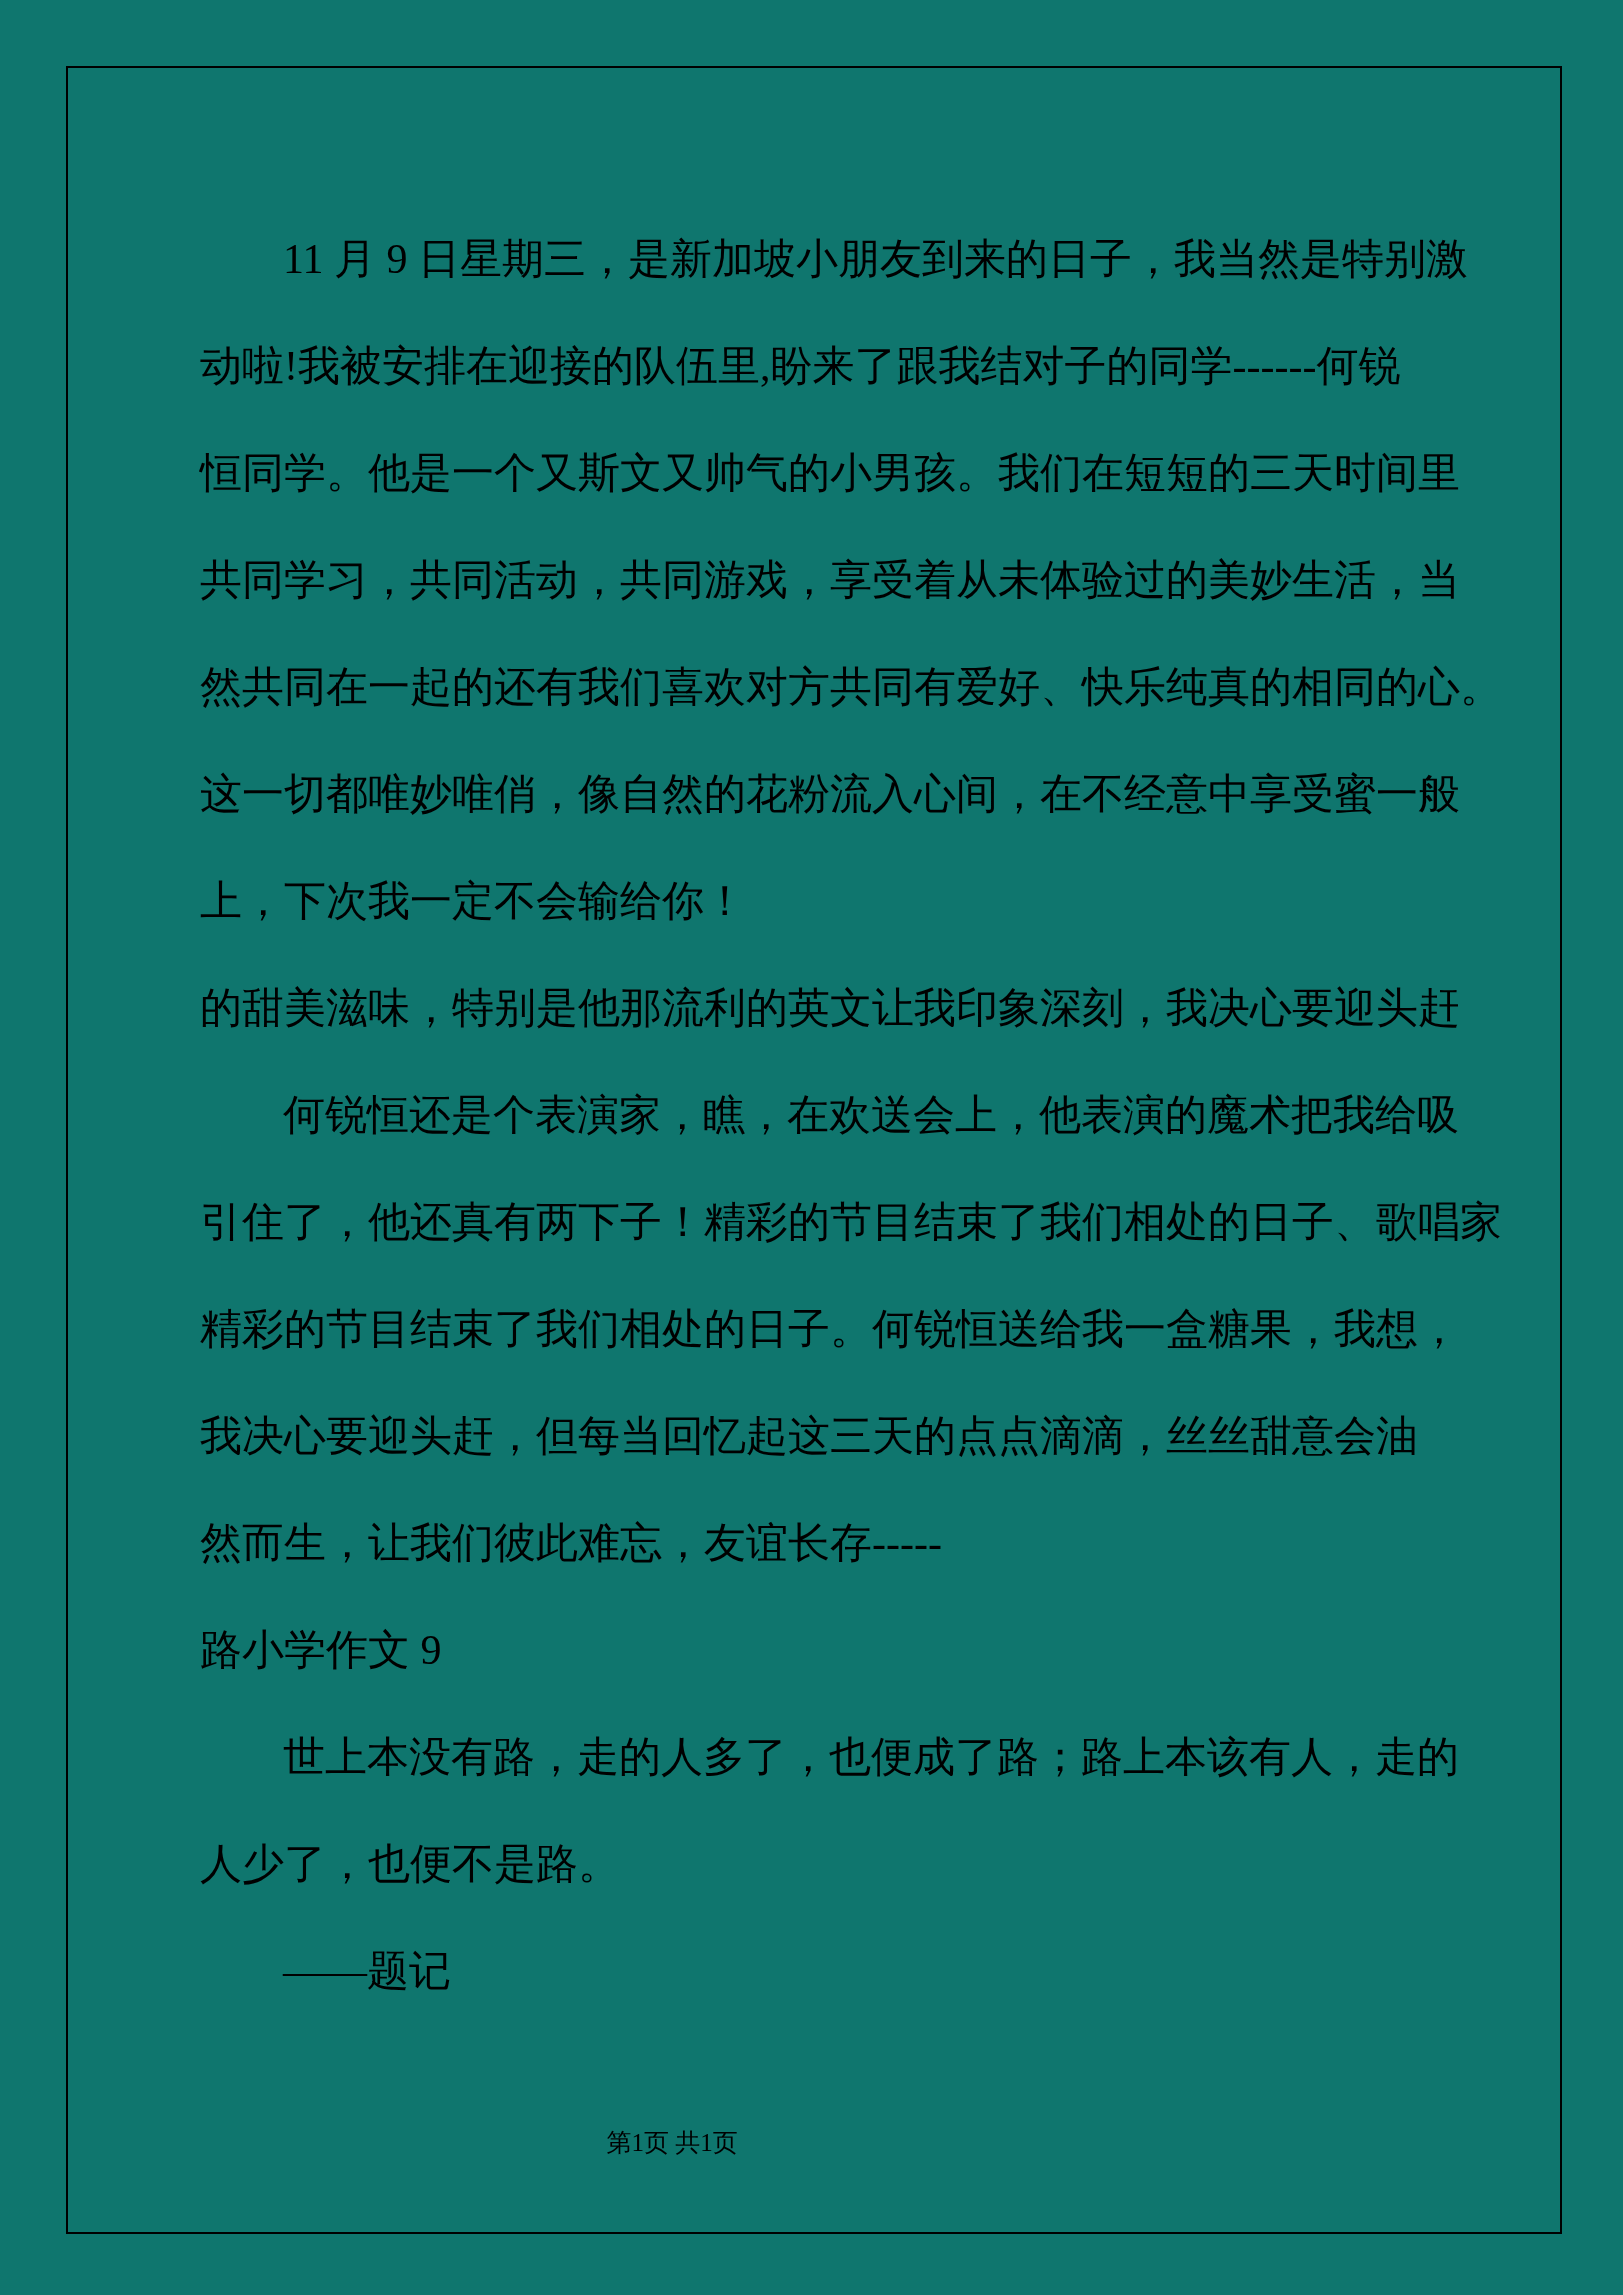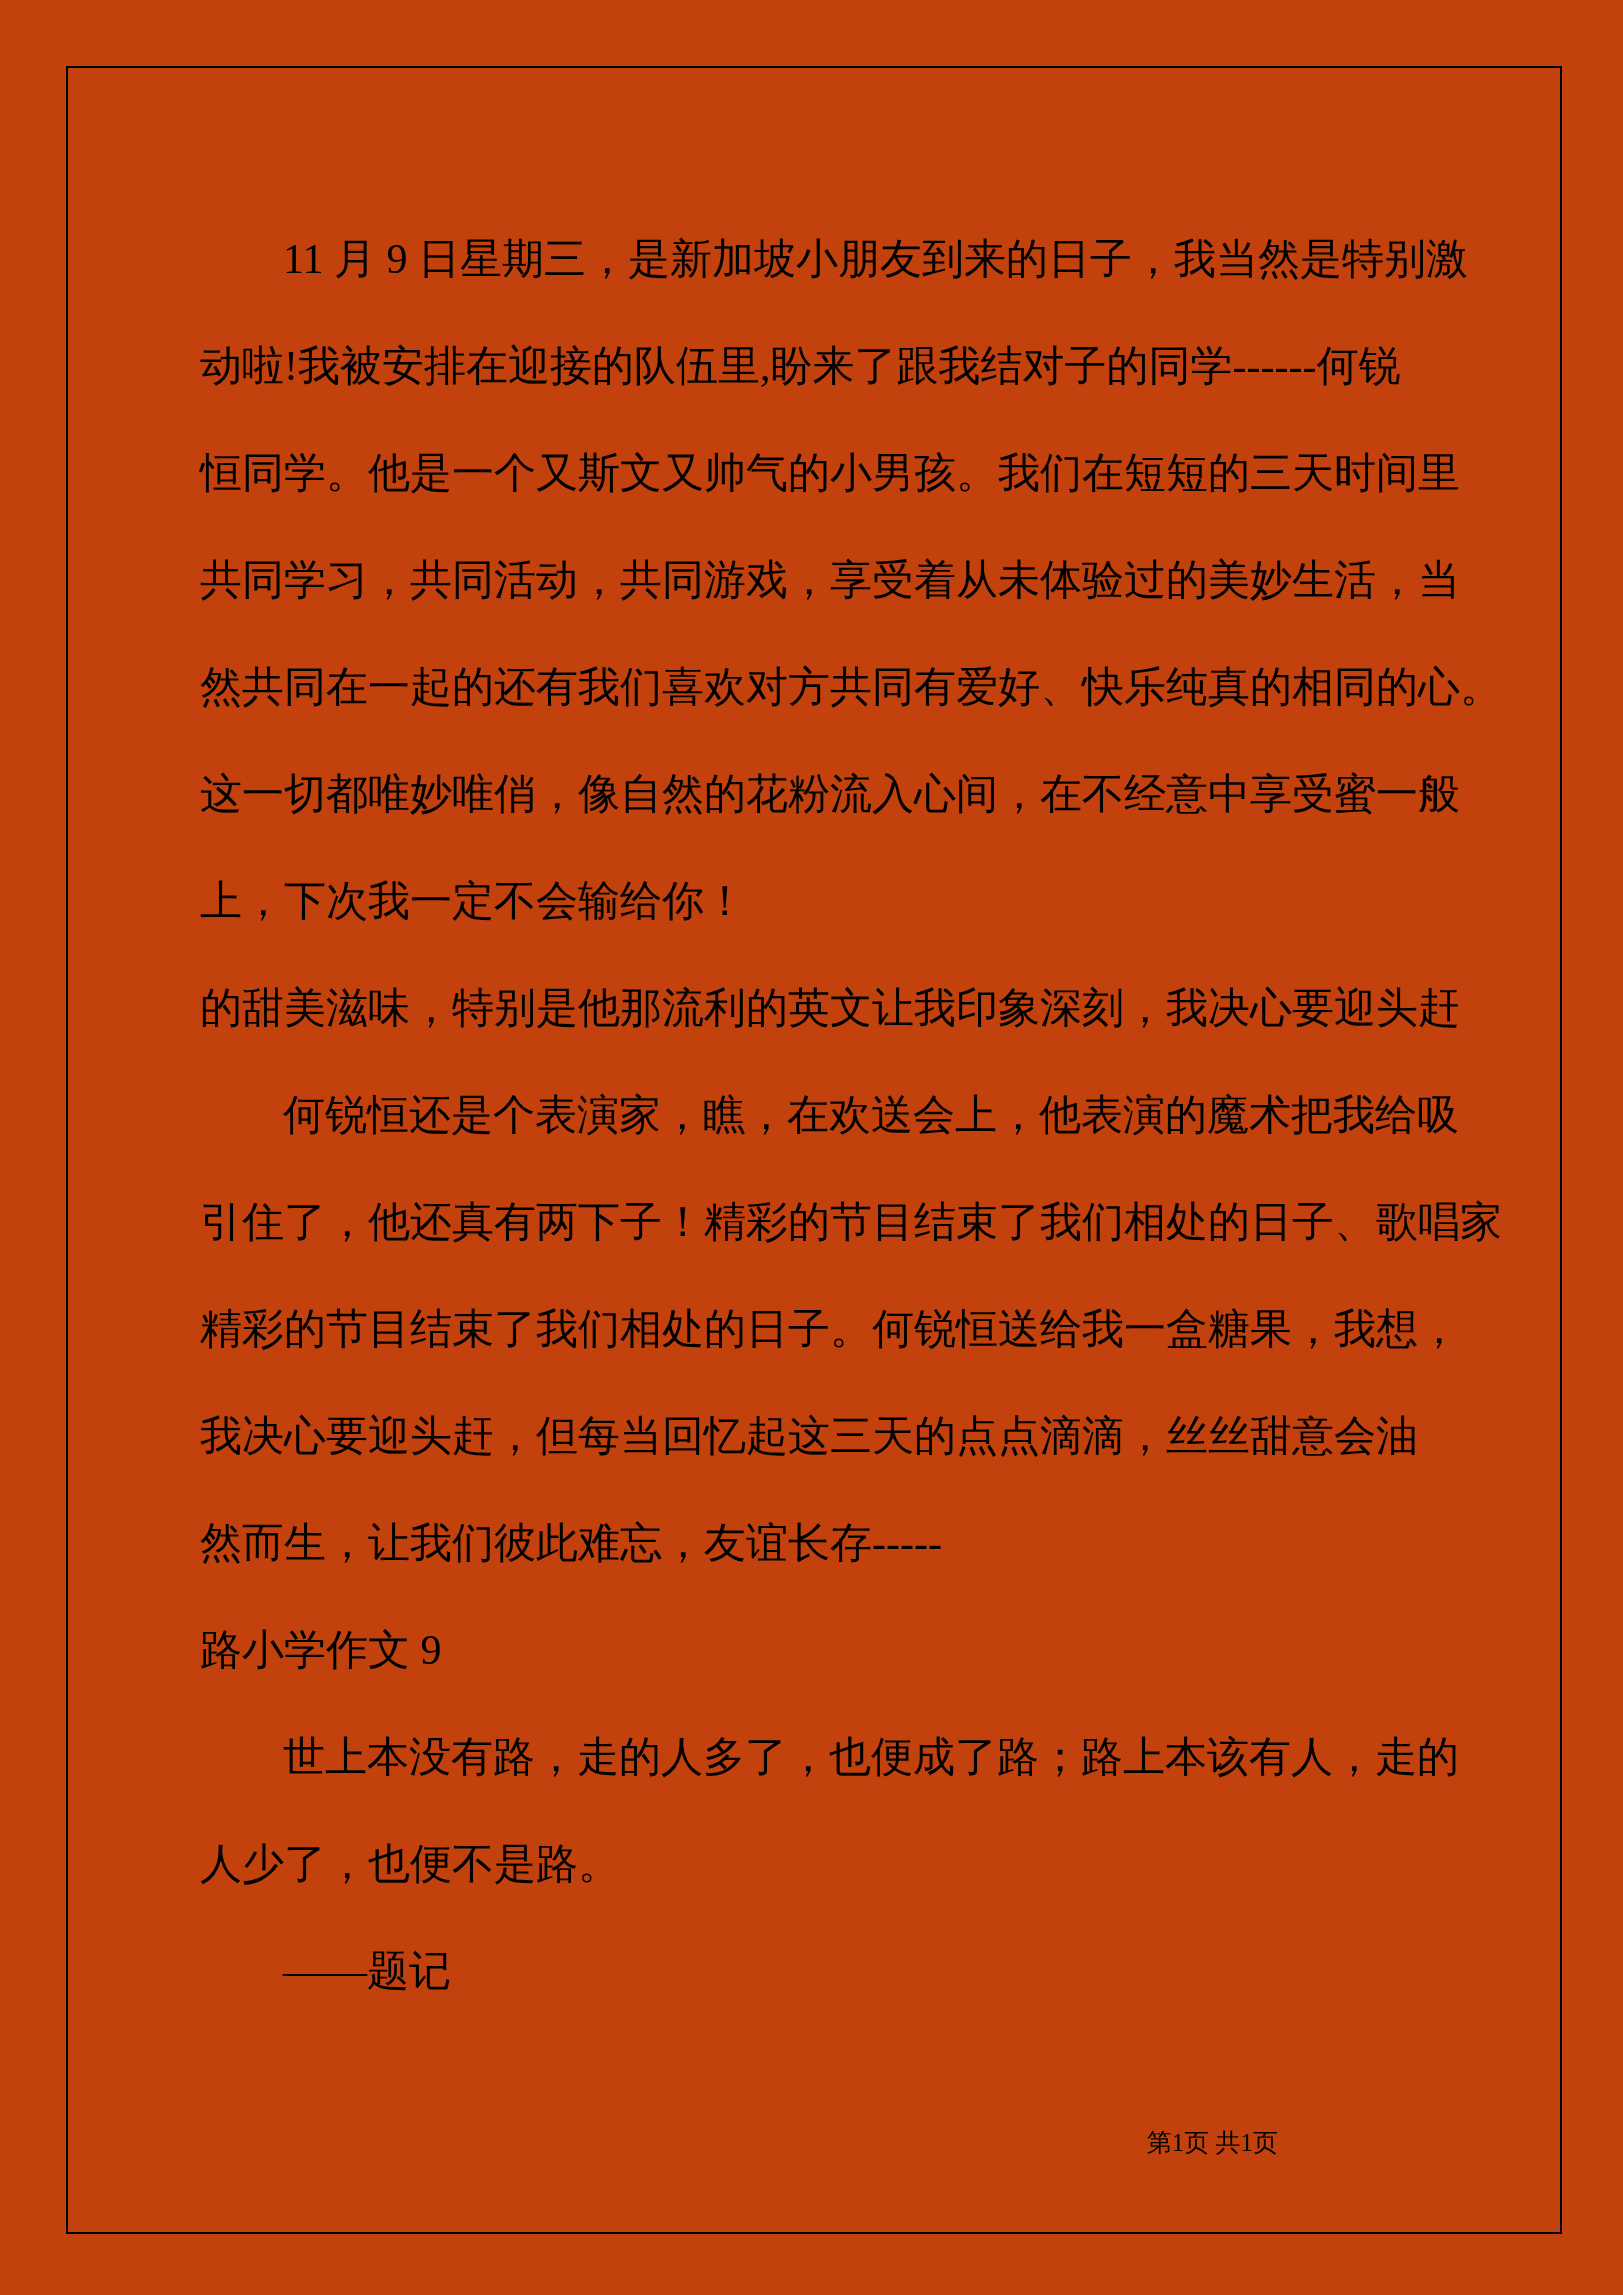--- a/index.html
+++ b/index.html
@@ -1,20 +1,20 @@
 <!DOCTYPE html>
 <html style="font-size:9px"><head>
 <meta charset="utf-8">
 <style>
   html, body { margin: 0; padding: 0; background: #ffffff; }
   .page {
     position: relative;
     width: 1623px;
     height: 2295px;
-    background: #c2410c;
+    background: #0f766e;
     overflow: hidden;
     font-family: "Liberation Serif", "DejaVu Serif", serif;
     color: #000000;
   }
   .frame {
     position: absolute;
     left: 66px;
     top: 66px;
     width: 1496px;
     height: 2168px;
@@ -35,21 +35,21 @@
     height: 107px;
   }
   .line.indent {
     padding-left: 83px; 
   }
   .footer {
     position: absolute;
     left: 66px;
     top: 2118px;
     width: 1212px;
-    text-align: right;
+    text-align: center;
     font-size: 25px;
     line-height: 50px;
   }
 </style>
 </head>
 <body>
 
 <div class="page">
   <div class="frame"></div>
   <div class="body-text" id="doc-body">

